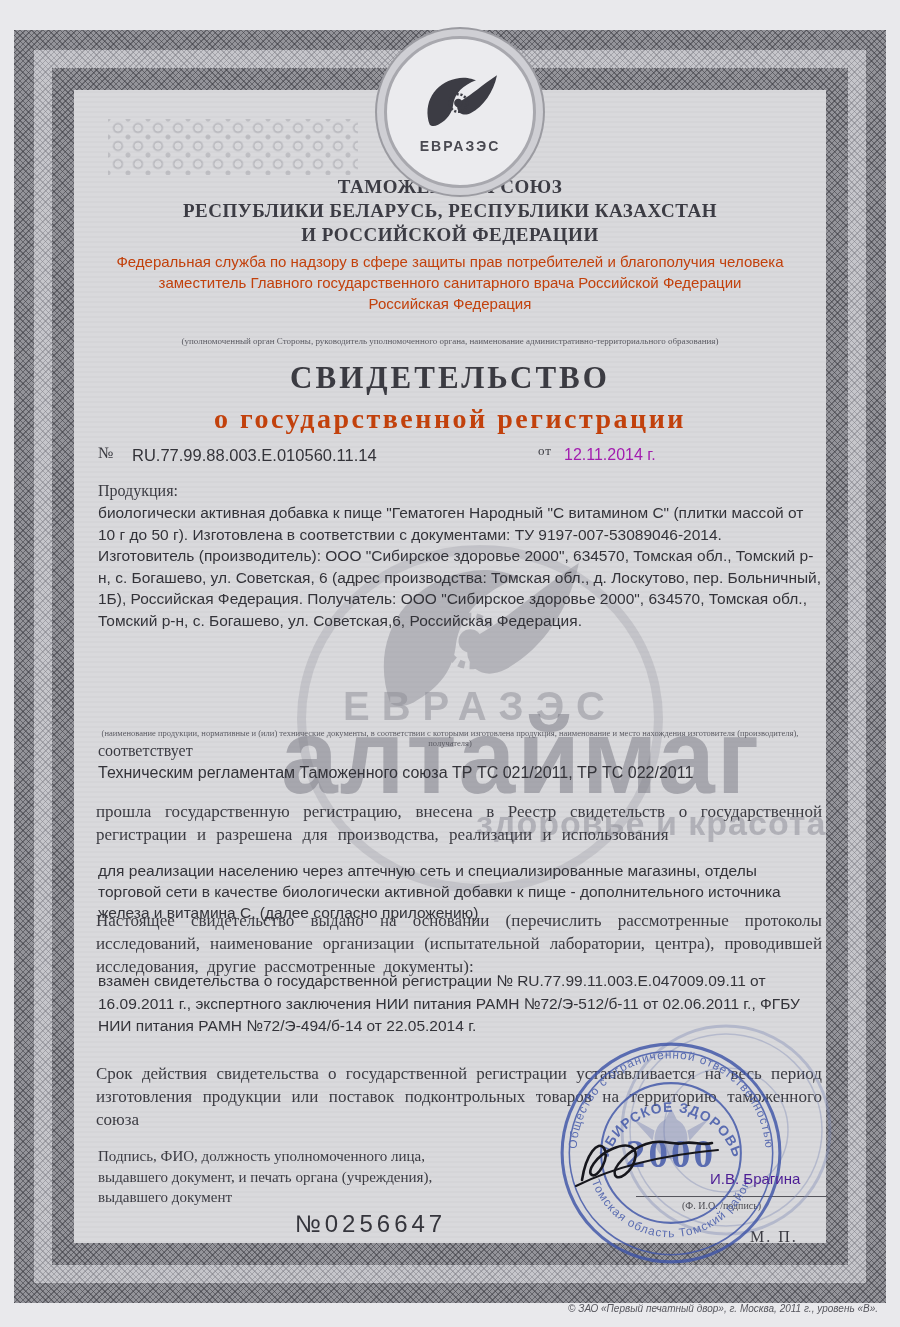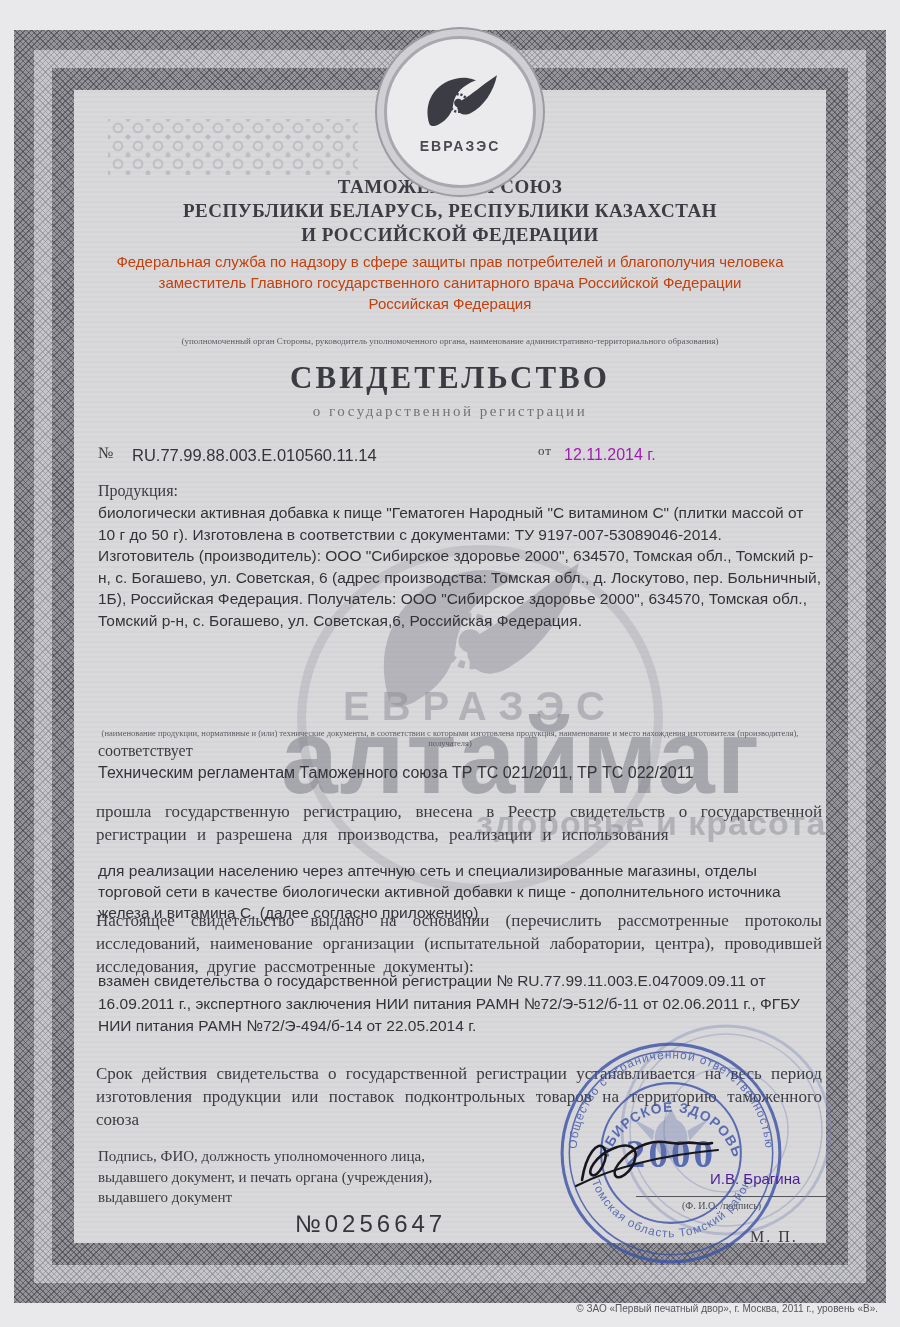--- a/index.html
+++ b/index.html
@@ -41,21 +41,21 @@
     background-size:20px 18px, 20px 18px;
     background-position:0 0, 10px 9px;}
 
   
   .ser{font-family:"Liberation Serif",serif;}
   .ctr{text-align:center;width:724px;left:88px;}
   .h-main{font-size:19px;font-weight:bold;color:#3c3c44;letter-spacing:.5px;z-index:2;}
   .h-sub{font-size:15px;color:#c2410c;z-index:2;}
   .fineprint{font-size:9px;color:#5a5a62;z-index:2;font-family:"Liberation Serif",serif;}
   .doc-title{font-size:31px;font-weight:bold;letter-spacing:3px;color:#3b3b42;z-index:2;}
-  .doc-sub{font-size:15px;font-weight:normal;letter-spacing:2.5px;color:#737373;z-index:2;}
+  .doc-sub{font-size:28px;font-weight:bold;letter-spacing:2.5px;color:#c2410c;z-index:2;}
   .body-sans{font-size:15.5px;line-height:21.5px;color:#333339;z-index:2;width:724px;left:98px;}
   .body-ser{font-family:"Liberation Serif",serif;font-size:17px;line-height:23px;color:#3b3b42;
     text-align:justify;word-spacing:6px;z-index:2;width:726px;left:96px;}
   .lbl-ser{font-family:"Liberation Serif",serif;font-size:16px;color:#3b3b42;z-index:2;}
 
   
   .wm{z-index:1;pointer-events:none;}
   .wm-ring{left:297px;top:545px;width:348px;height:330px;border-radius:50%;
     border:9px solid rgba(150,150,158,.30);}
   .wm-emblem{left:330px;top:556px;width:290px;height:170px;color:#97979f;opacity:.55;}
@@ -64,21 +64,21 @@
   .wm-brand{left:281px;top:706px;font-size:102px;line-height:1;font-weight:bold;
     color:rgba(118,118,128,.50);letter-spacing:2px;transform:scaleY(1.04);}
   .wm-slogan{left:476px;top:804px;font-size:34px;font-weight:bold;
     color:rgba(138,138,148,.50);letter-spacing:1px;}
 
   
   .stamp-faint{left:616px;top:1020px;z-index:3;opacity:.38;}
   .stamp-main{left:558px;top:1040px;z-index:3;opacity:.82;}
   .signature{left:572px;top:1122px;z-index:4;}
   .sig-line{left:636px;top:1196px;width:190px;border-top:1.5px solid #55555c;z-index:2;}
-  .footer{left:0;top:1303px;width:878px;text-align:right;font-size:10px;color:#55555c;z-index:2;}
+  .footer{left:0;top:1303px;width:878px;text-align:right;font-size:10px;color:#55555c;z-index:2;font-style:italic;}
 </style>
 </head>
 <body>
 
 <div class="page">
 
   <svg width="0" height="0" style="position:absolute" aria-hidden="true">
     <defs>
       <g id="evz-emblem" fill="currentColor" stroke="none">
         <path d="M14,62 C5,36 20,12 45,7 C57,4 66,8 69,9 C53,15 44,25 42,37 C41,48 35,56 24,62 C20,64 16,64 14,62 Z"></path>

